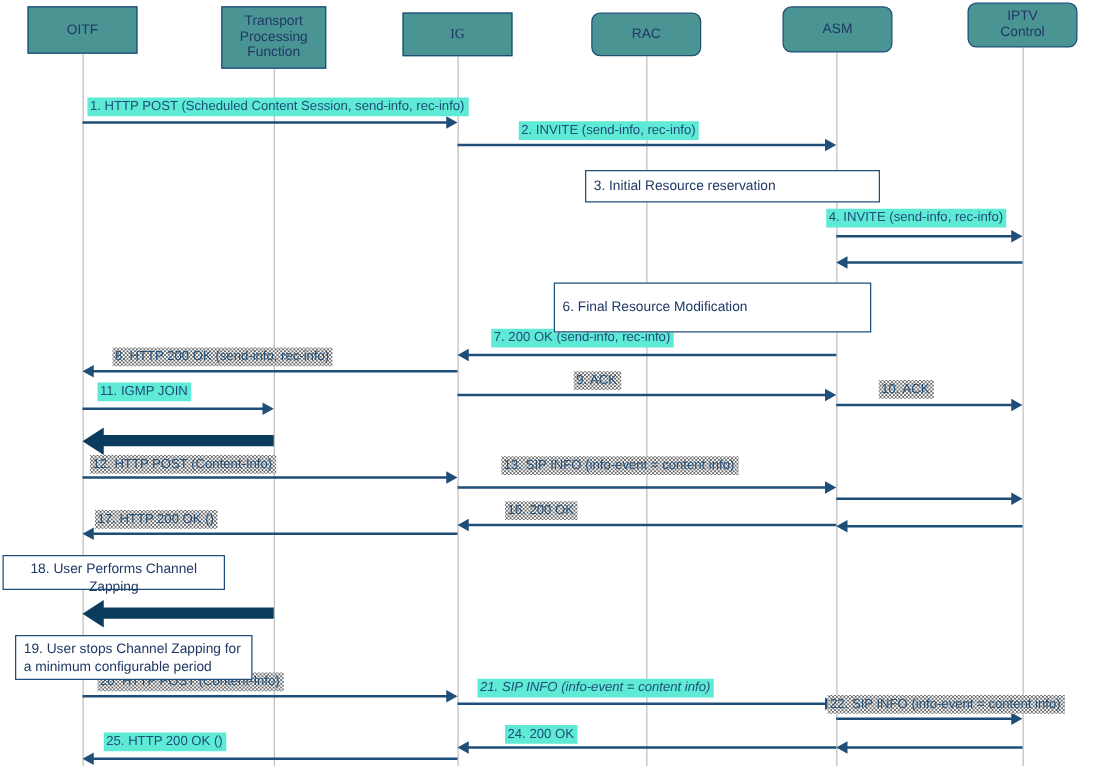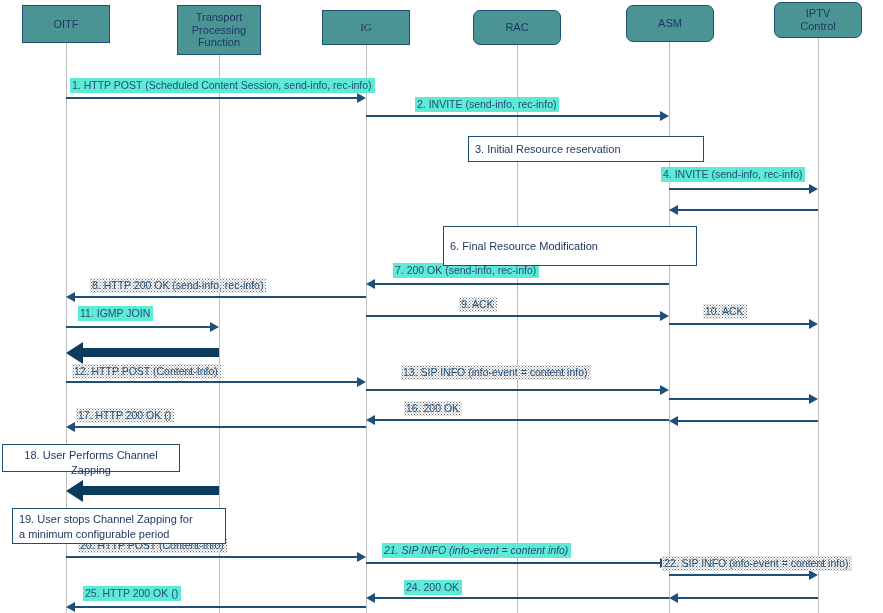--- a/index.html
+++ b/index.html
@@ -190,17 +190,17 @@
     </div>
 
   <div id="actions-layer">
       <div class="note-box" style="left: 420px; top: 136px; width: 236px; height: 26px; display: flex; align-items: center; margin-left: 48px;">3. Initial Resource reservation</div>
       <div class="note-box" style="left: 443px; top: 226px; width: 254px; height: 40px; display: flex; align-items: center;">6. Final Resource Modification</div>
     </div>
 
   <div id="notes-layer">
       <div class="note-box" style="left: 2px; top: 444px; width: 178px; height: 28px; text-align: center;">18. User Performs Channel
 Zapping</div>
-      <div class="note-box" style="left: 12px; top: 508px; width: 214px; height: 36px;">19. User stops Channel Zapping for
+      <div class="note-box" style="left: 12px; top: 508px; width: 190px; height: 36px;">19. User stops Channel Zapping for
 a minimum configurable period</div>
     </div>
 
 </div>
 
 </body></html>

